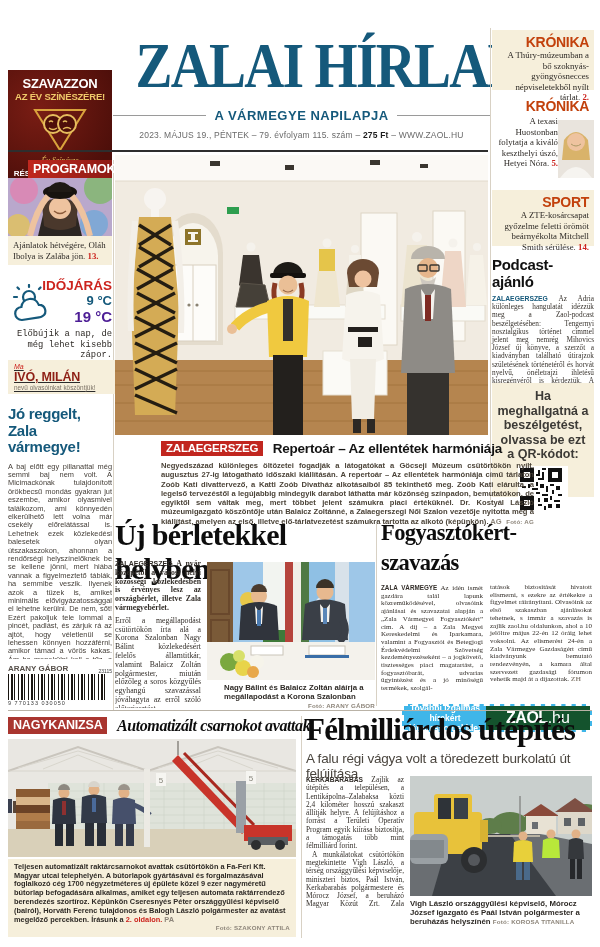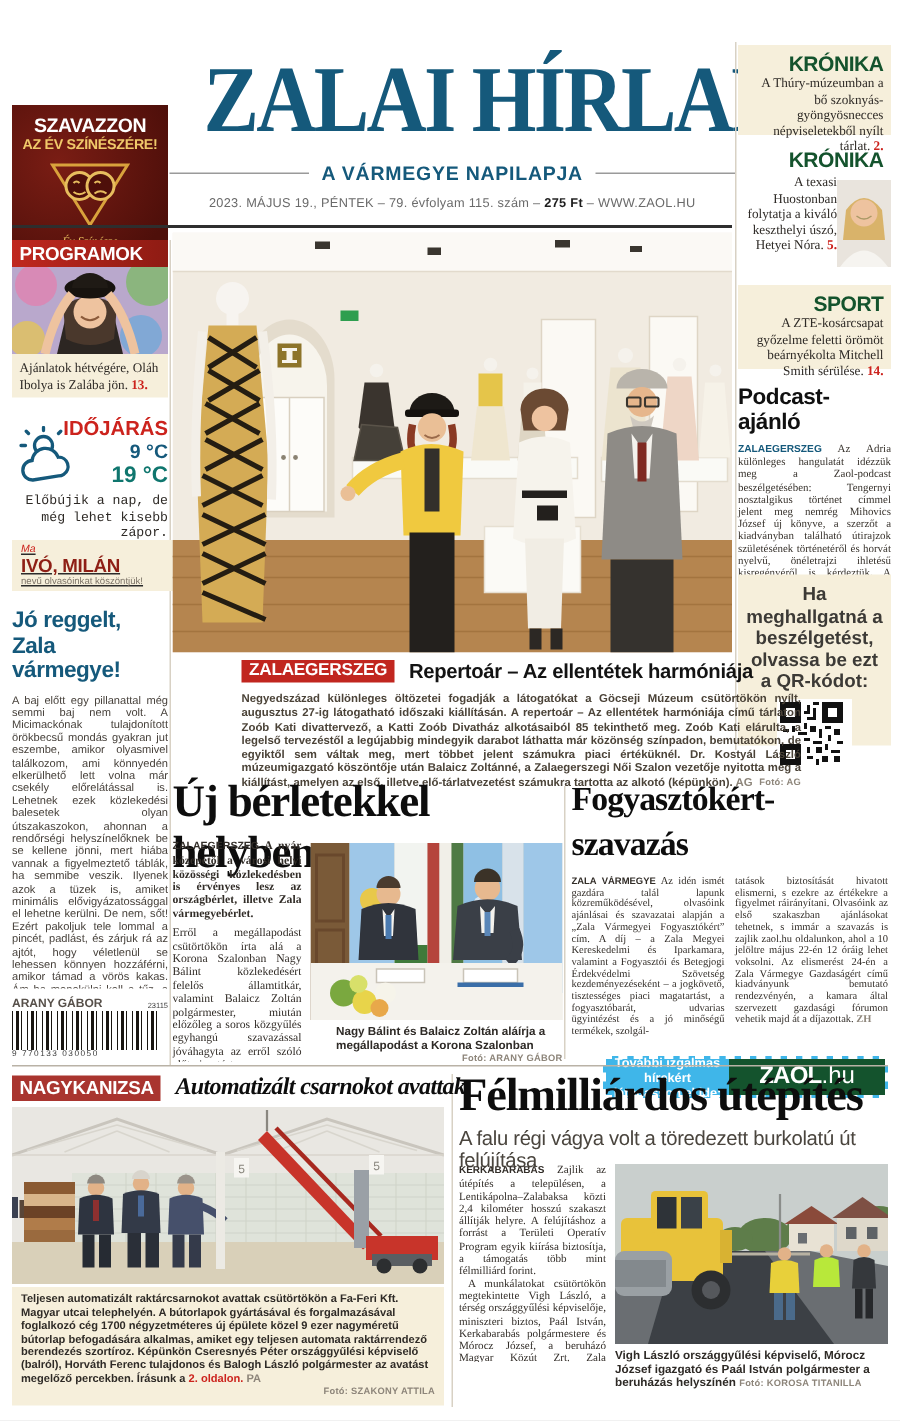--- a/index.html
+++ b/index.html
@@ -24,40 +24,40 @@
   
   #ad-box{left:8px;top:30px;width:104px;height:128px;text-align:center;color:#f3d99a;
      background:radial-gradient(circle at 30% 30%,#7a1d14,#4e0f0a 70%);overflow:hidden;margin-top:40px;}
   #ad-box .l1{font-weight:bold;font-size:13px;color:#fff;margin-top:6px;letter-spacing:-0.3px;}
   #ad-box .l2{font-weight:bold;font-size:9.5px;color:#f0c96a;letter-spacing:-0.2px;}
   #ad-box .foot{font-weight:bold;font-size:8px;color:#fff;margin-top:4px;}
   #ad-badge{font-family:"Liberation Serif",serif;font-style:italic;color:#e7bd5e;font-size:8px;}
 
   
   .rr{left:492px;width:100px;}
-  .rr-head{font-weight:bold;font-size:14px;color:#14532d;text-align:right;letter-spacing:-0.3px;}
+  .rr-head{font-weight:bold;font-size:14px;color:#c2410c;text-align:right;letter-spacing:-0.3px;}
   .rr-text{font-family:Liberation Serif, serif;font-size:8.8px;line-height:10.6px;
      text-align:right;color:#2e2a26;}
   .rr-page{color:#cc231d;font-weight:bold;}
   #podcast-head{font-weight:bold;font-size:15px;color:#101010;letter-spacing:-0.3px;}
   #podcast-body{font-family:"Liberation Serif",serif;font-size:7.3px;line-height:8.2px;color:#38332d;}
   #podcast-body .tag{font-weight:bold;color:#15597b;font-family:"Liberation Sans",sans-serif;font-size:6.8px;}
   #podcast-body .zh{float:right;font-weight:bold;}
   #qr-box{text-align:center;}
   #qr-text{font-weight:bold;font-size:12.5px;line-height:14.5px;color:#3c3a36;}
 
   
   .lr{left:8px;width:104px;}
   #prog-head{background:linear-gradient(90deg,#c0281f,#8e1b13);color:#fff;font-weight:bold;
-     font-size:12.5px;padding:2px 5px;letter-spacing:-0.2px;}
+     font-size:12.5px;padding:2px 5px;letter-spacing:-0.2px;margin-left:20px;}
   .lr-cap{font-family:"Liberation Serif",serif;font-size:8.8px;line-height:10.5px;
      color:#2e2a26;padding:4px 5px;}
   #weather-head{font-weight:bold;font-size:13.5px;color:#cc231d;text-align:right;}
   .temp1{font-weight:bold;font-size:13px;color:#15597b;text-align:right;}
-  .temp2{font-weight:bold;font-size:15px;color:#0f766e;text-align:right;}
+  .temp2{font-weight:bold;font-size:15px;color:#4c1d95;text-align:right;}
   #weather-text{font-family:Liberation Mono, monospace;font-size:8.8px;line-height:10.5px;
      text-align:right;color:#2e2a26;}
   #nameday{padding:3px 6px;}
   #nameday .ma{color:#cc231d;font-style:italic;font-size:7px;}
   #nameday .names{color:#8e1f15;font-weight:bold;font-size:12.5px;letter-spacing:-0.2px;}
   #nameday .sub{color:#7d7468;font-size:6.4px;}
   #edit-head{color:#15597b;font-weight:bold;font-size:15px;line-height:16.5px;letter-spacing:-0.3px;}
   #edit-body{font-size:7.4px;line-height:8.4px;color:#46403a;}
   #edit-author{font-weight:bold;font-size:8px;color:#57504a;}
   #edit-mail{font-size:7.6px;color:#6d665e;}

